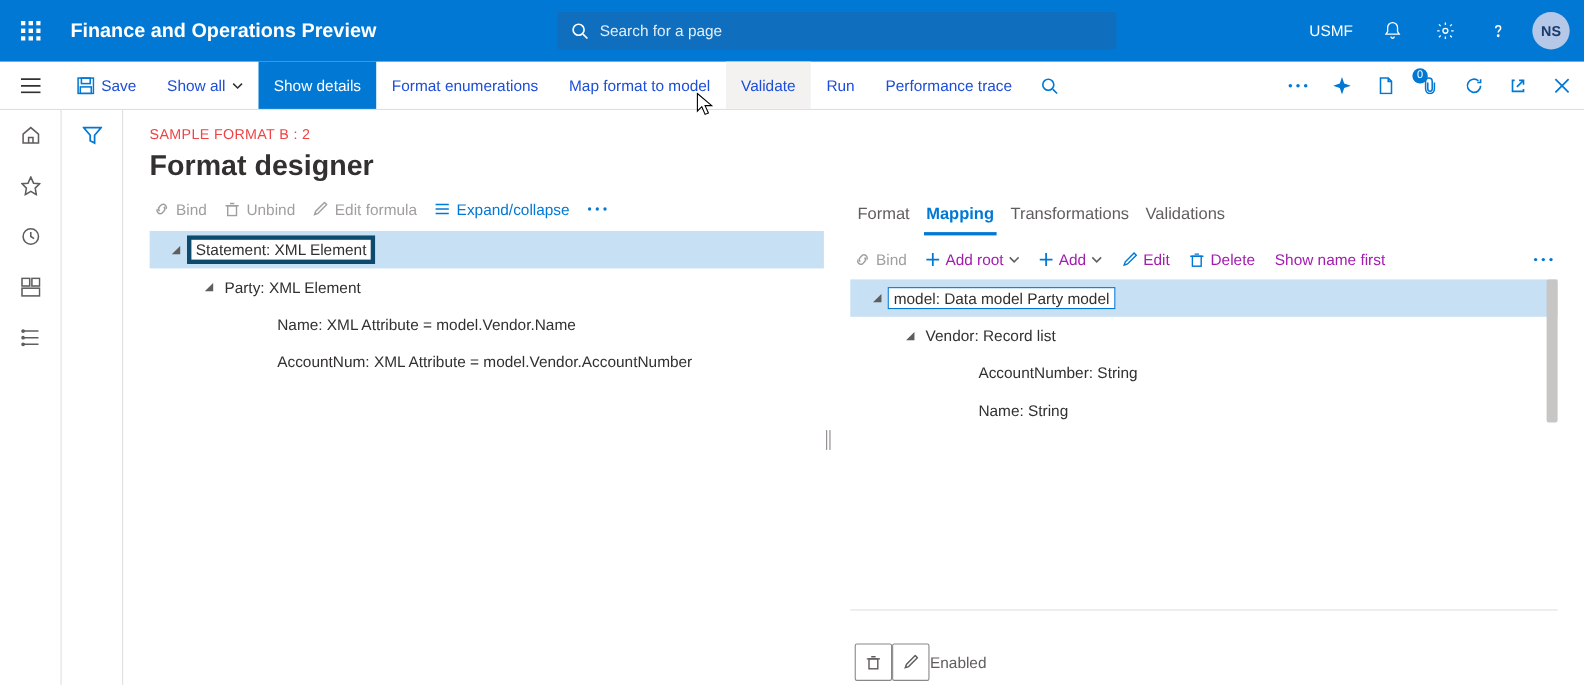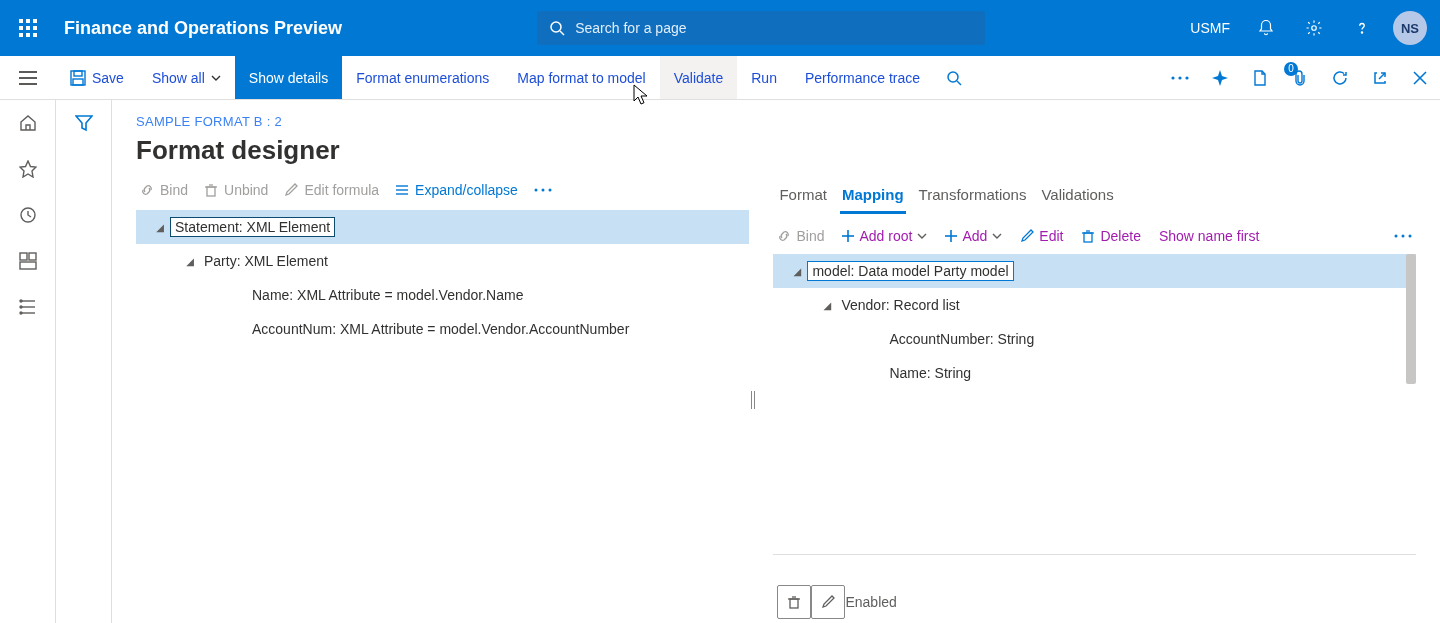--- a/index.html
+++ b/index.html
@@ -3,21 +3,21 @@
 <meta charset="utf-8">
 <style>
   * { box-sizing: border-box; margin: 0; padding: 0; }
   body { font-family: "Segoe UI", Arial, sans-serif; font-size: 14px; color: #323130; background: #fff; width: 1440px; height: 623px; overflow: hidden; }
 
   
   .top-header { height: 56px; background: #0078d4; color: #fff; display: flex; align-items: center; }
   .waffle { width: 56px; height:56px; display:flex; align-items:center; justify-content:center; cursor:pointer; }
   .app-title { font-size: 18px; font-weight:600; margin-left: 8px; }
   .search-container { flex: 1; display:flex; justify-content:center; }
-  .search-box { width: 448px; height: 34px; background:#106ebe; border-radius:2px; display:flex; align-items:center; padding:4px 12px; color:#c7e0f4; cursor:text;}
+  .search-box { width: 508px; height: 34px; background:#106ebe; border-radius:2px; display:flex; align-items:center; padding:4px 12px; color:#c7e0f4; cursor:text;}
   .search-box svg { margin-right:10px; }
   .search-box .placeholder { color:#e1eef9; font-size:14px; }
   .header-right { display:flex; align-items:center; gap:4px; padding-right:8px; }
   .header-right .item { width:44px; height:56px; display:flex; align-items:center; justify-content:center; cursor:pointer; }
   .company-code { font-size:14px; padding:0 10px; }
   .avatar-circle { width:34px; height:34px; border-radius:50%; background:#b5c8e8; color:#1b3a6b; display:flex; align-items:center; justify-content:center; font-size:13px; font-weight:600; }
 
   
   .action-bar { height: 44px; border-bottom:1px solid #e1dfdd; display:flex; align-items:stretch; }
   .action-bar .menu-btn { width:56px; display:flex; align-items:center; justify-content:center; cursor:pointer;}
@@ -33,39 +33,39 @@
   .left-rail { position:absolute; top:100px; left:0; width:56px; bottom:0; border-right:1px solid #e1dfdd; background:#fff;}
   .left-rail .rail-item { height:46px; display:flex; align-items:center; justify-content:center; cursor:pointer; color:#605e5c;}
 
   
   .filter-rail { position:absolute; top:100px; left:56px; width:56px; bottom:0; border-right:1px solid #e1dfdd;}
   .filter-rail .rail-item { height:46px; display:flex; align-items:center; justify-content:center; cursor:pointer; color:#0078d4; }
 
   
   .content { position:absolute; top:100px; left:112px; right:0; bottom:0; display:flex; flex-direction:column;}
   .content-header { padding:14px 24px 2px 24px; }
-  .breadcrumb { font-size:13px; color:#3b82f6; letter-spacing:0.3px; text-transform:uppercase;}
+  .breadcrumb { font-size:13px; color:#ef4444; letter-spacing:0.3px; text-transform:uppercase;}
   .page-title { font-size:26px; font-weight:600; margin-top:6px;}
 
   .panels { flex:1; display:flex; padding: 8px 0 0 0; overflow:hidden;}
   .panel { display:flex; flex-direction:column; }
   .panel.left { width:48%; padding-left:24px; }
   .panel.right { flex:1; padding-right:24px; padding-left:16px; }
 
   
   .panel-toolbar { display:flex; align-items:center; gap:16px; padding:6px 4px;}
   .tool-link { display:flex; align-items:center; gap:6px; color:#a19f9d; cursor:pointer; font-size:14px;}
   .tool-link.active { color:#0078d4;}
 
   
   .tree { margin-top:6px;}
   .tree-row { display:flex; align-items:center; height:34px; cursor:pointer; }
   .caret { width:20px; text-align:center; color:#605e5c; font-size:10px;}
   .tree-row.sel { background:#c7e0f4; }
-  .tree-row.sel .row-text { border:1px solid #0c4a6e; background:#fff; padding:1px 4px;}
+  .tree-row.sel .row-text { border:4px solid #0c4a6e; background:#fff; padding:1px 4px;}
   .row-text { padding:1px 4px; }
   .indent-1 { padding-left: 14px;}
   .indent-2 { padding-left: 44px;}
   .indent-3 { padding-left: 92px;}
 
   
   .tabs { display:flex; gap:11px; padding:4px 0 0 4px;}
   .tab { color:#605e5c; padding:6px 2px 8px 2px; cursor:pointer; font-size:15px;}
   .tab.active { color:#0078d4; border-bottom:3px solid #0078d4; font-weight:600;}
 

